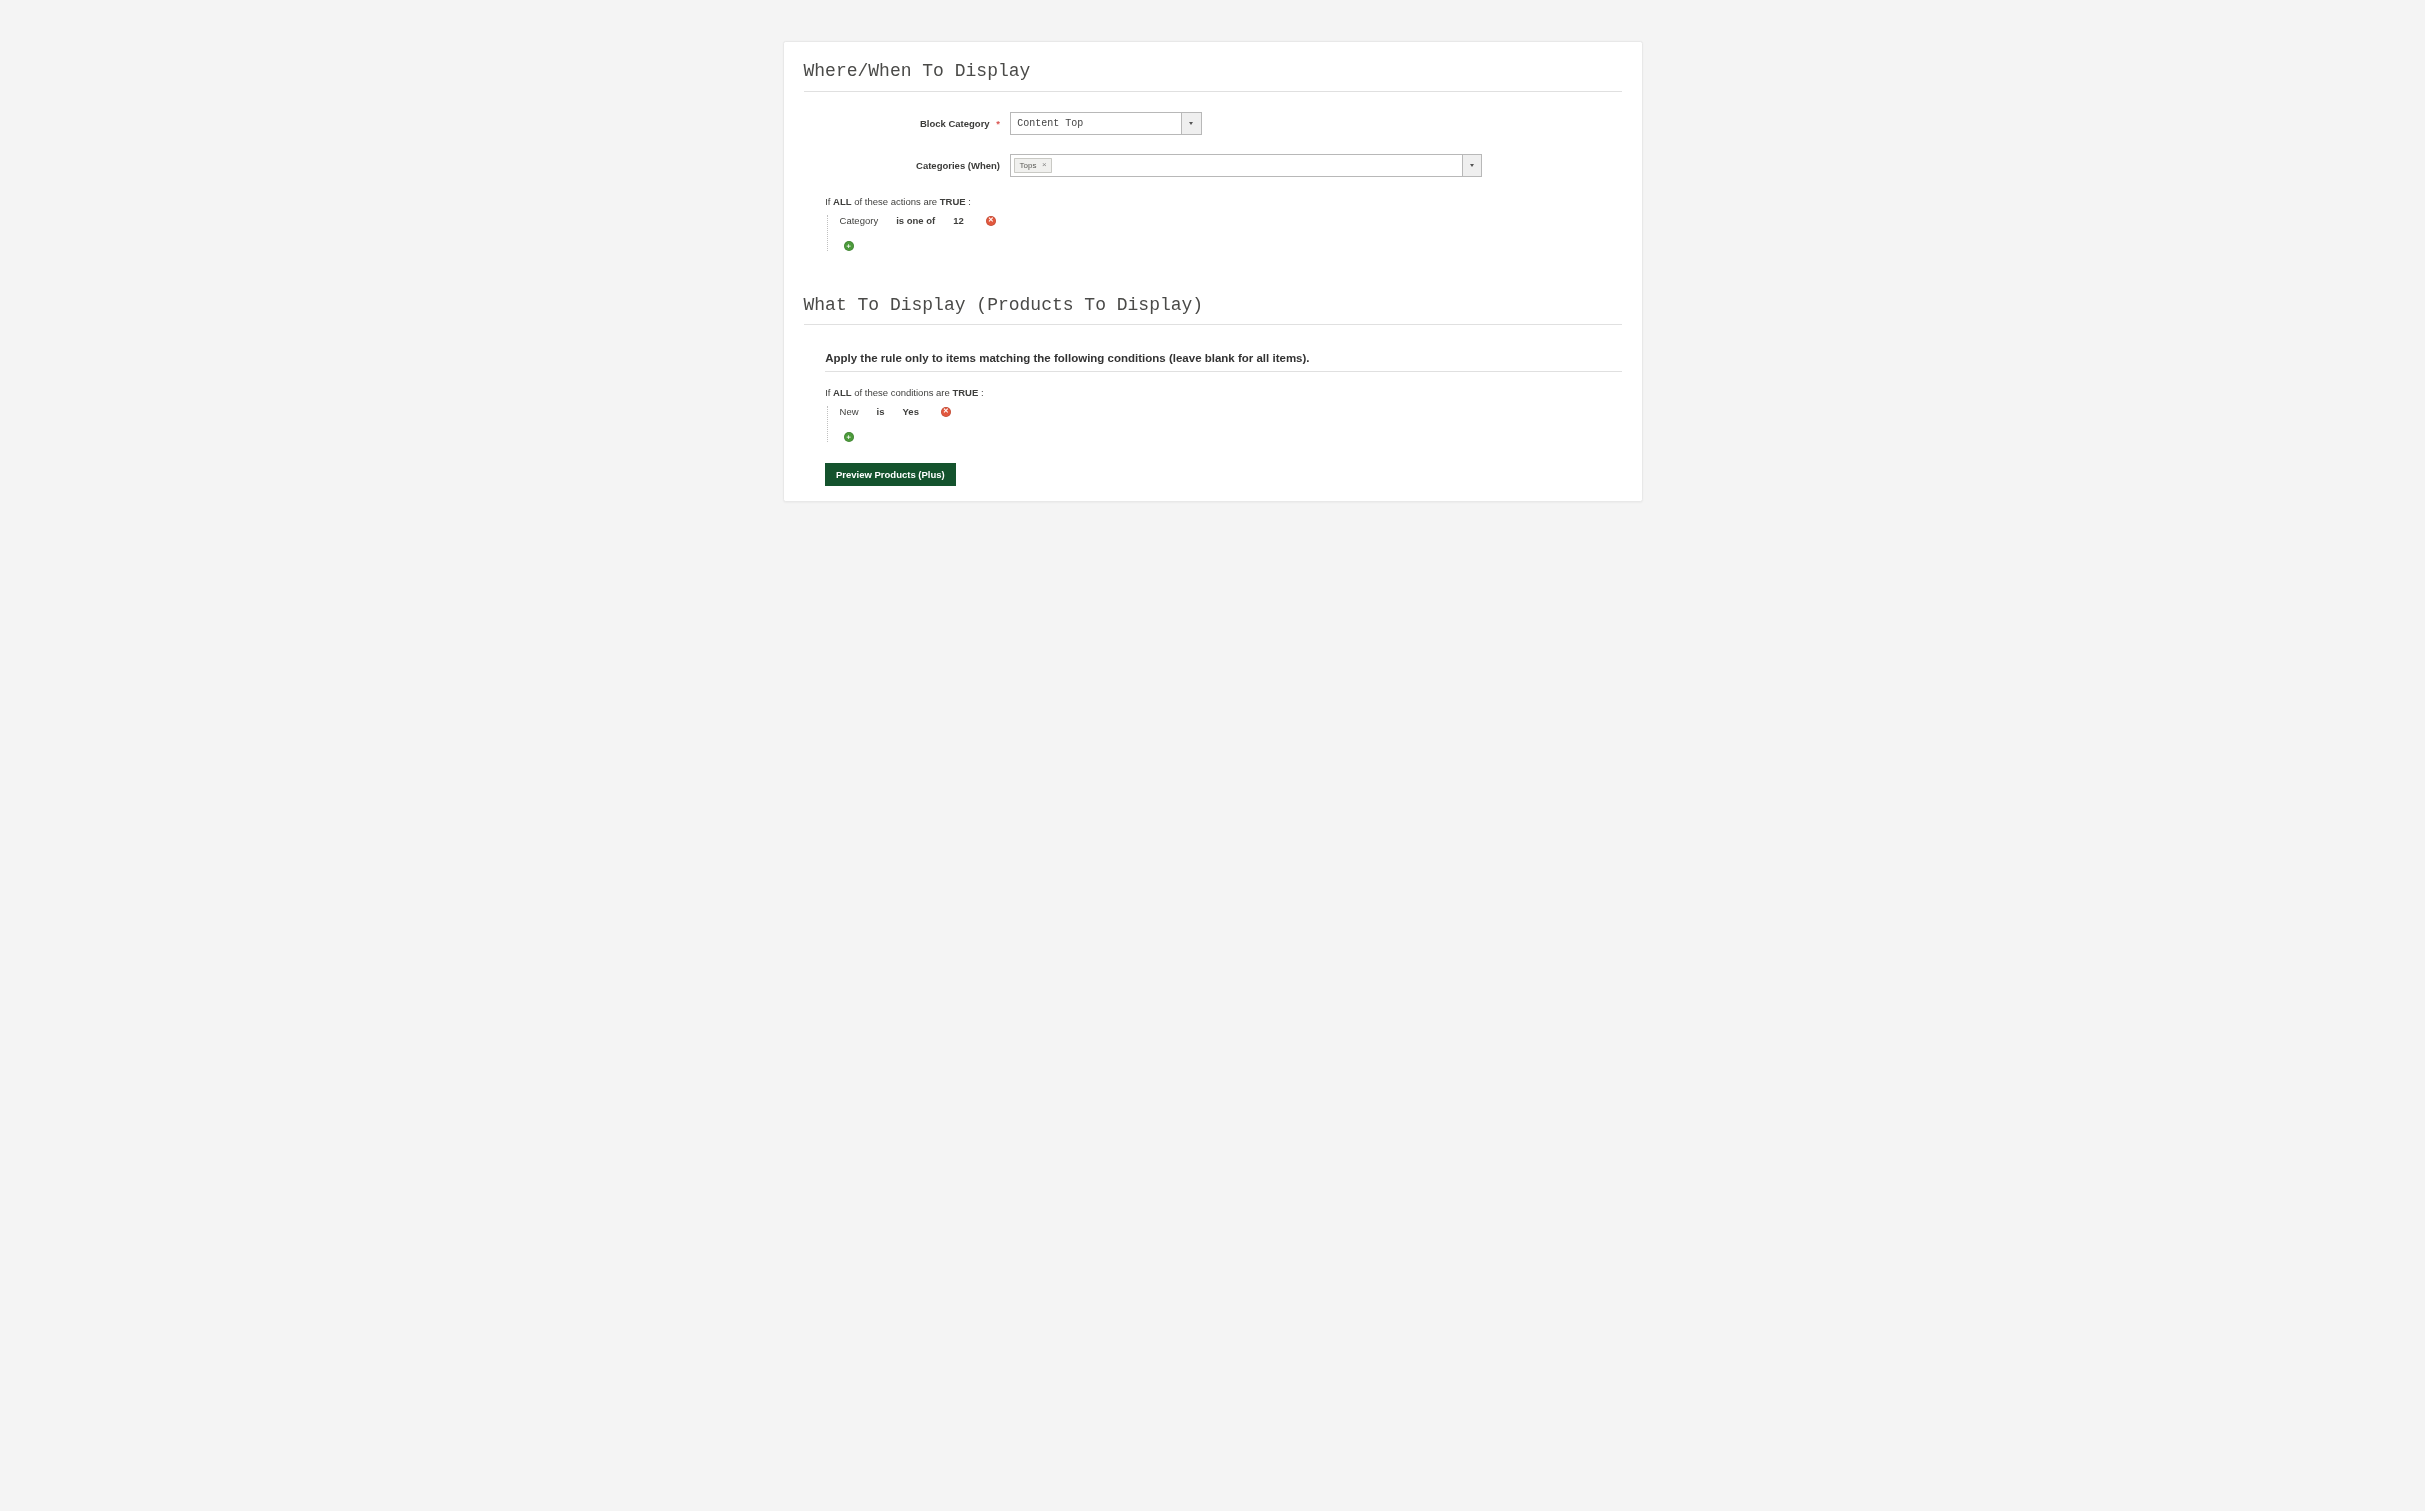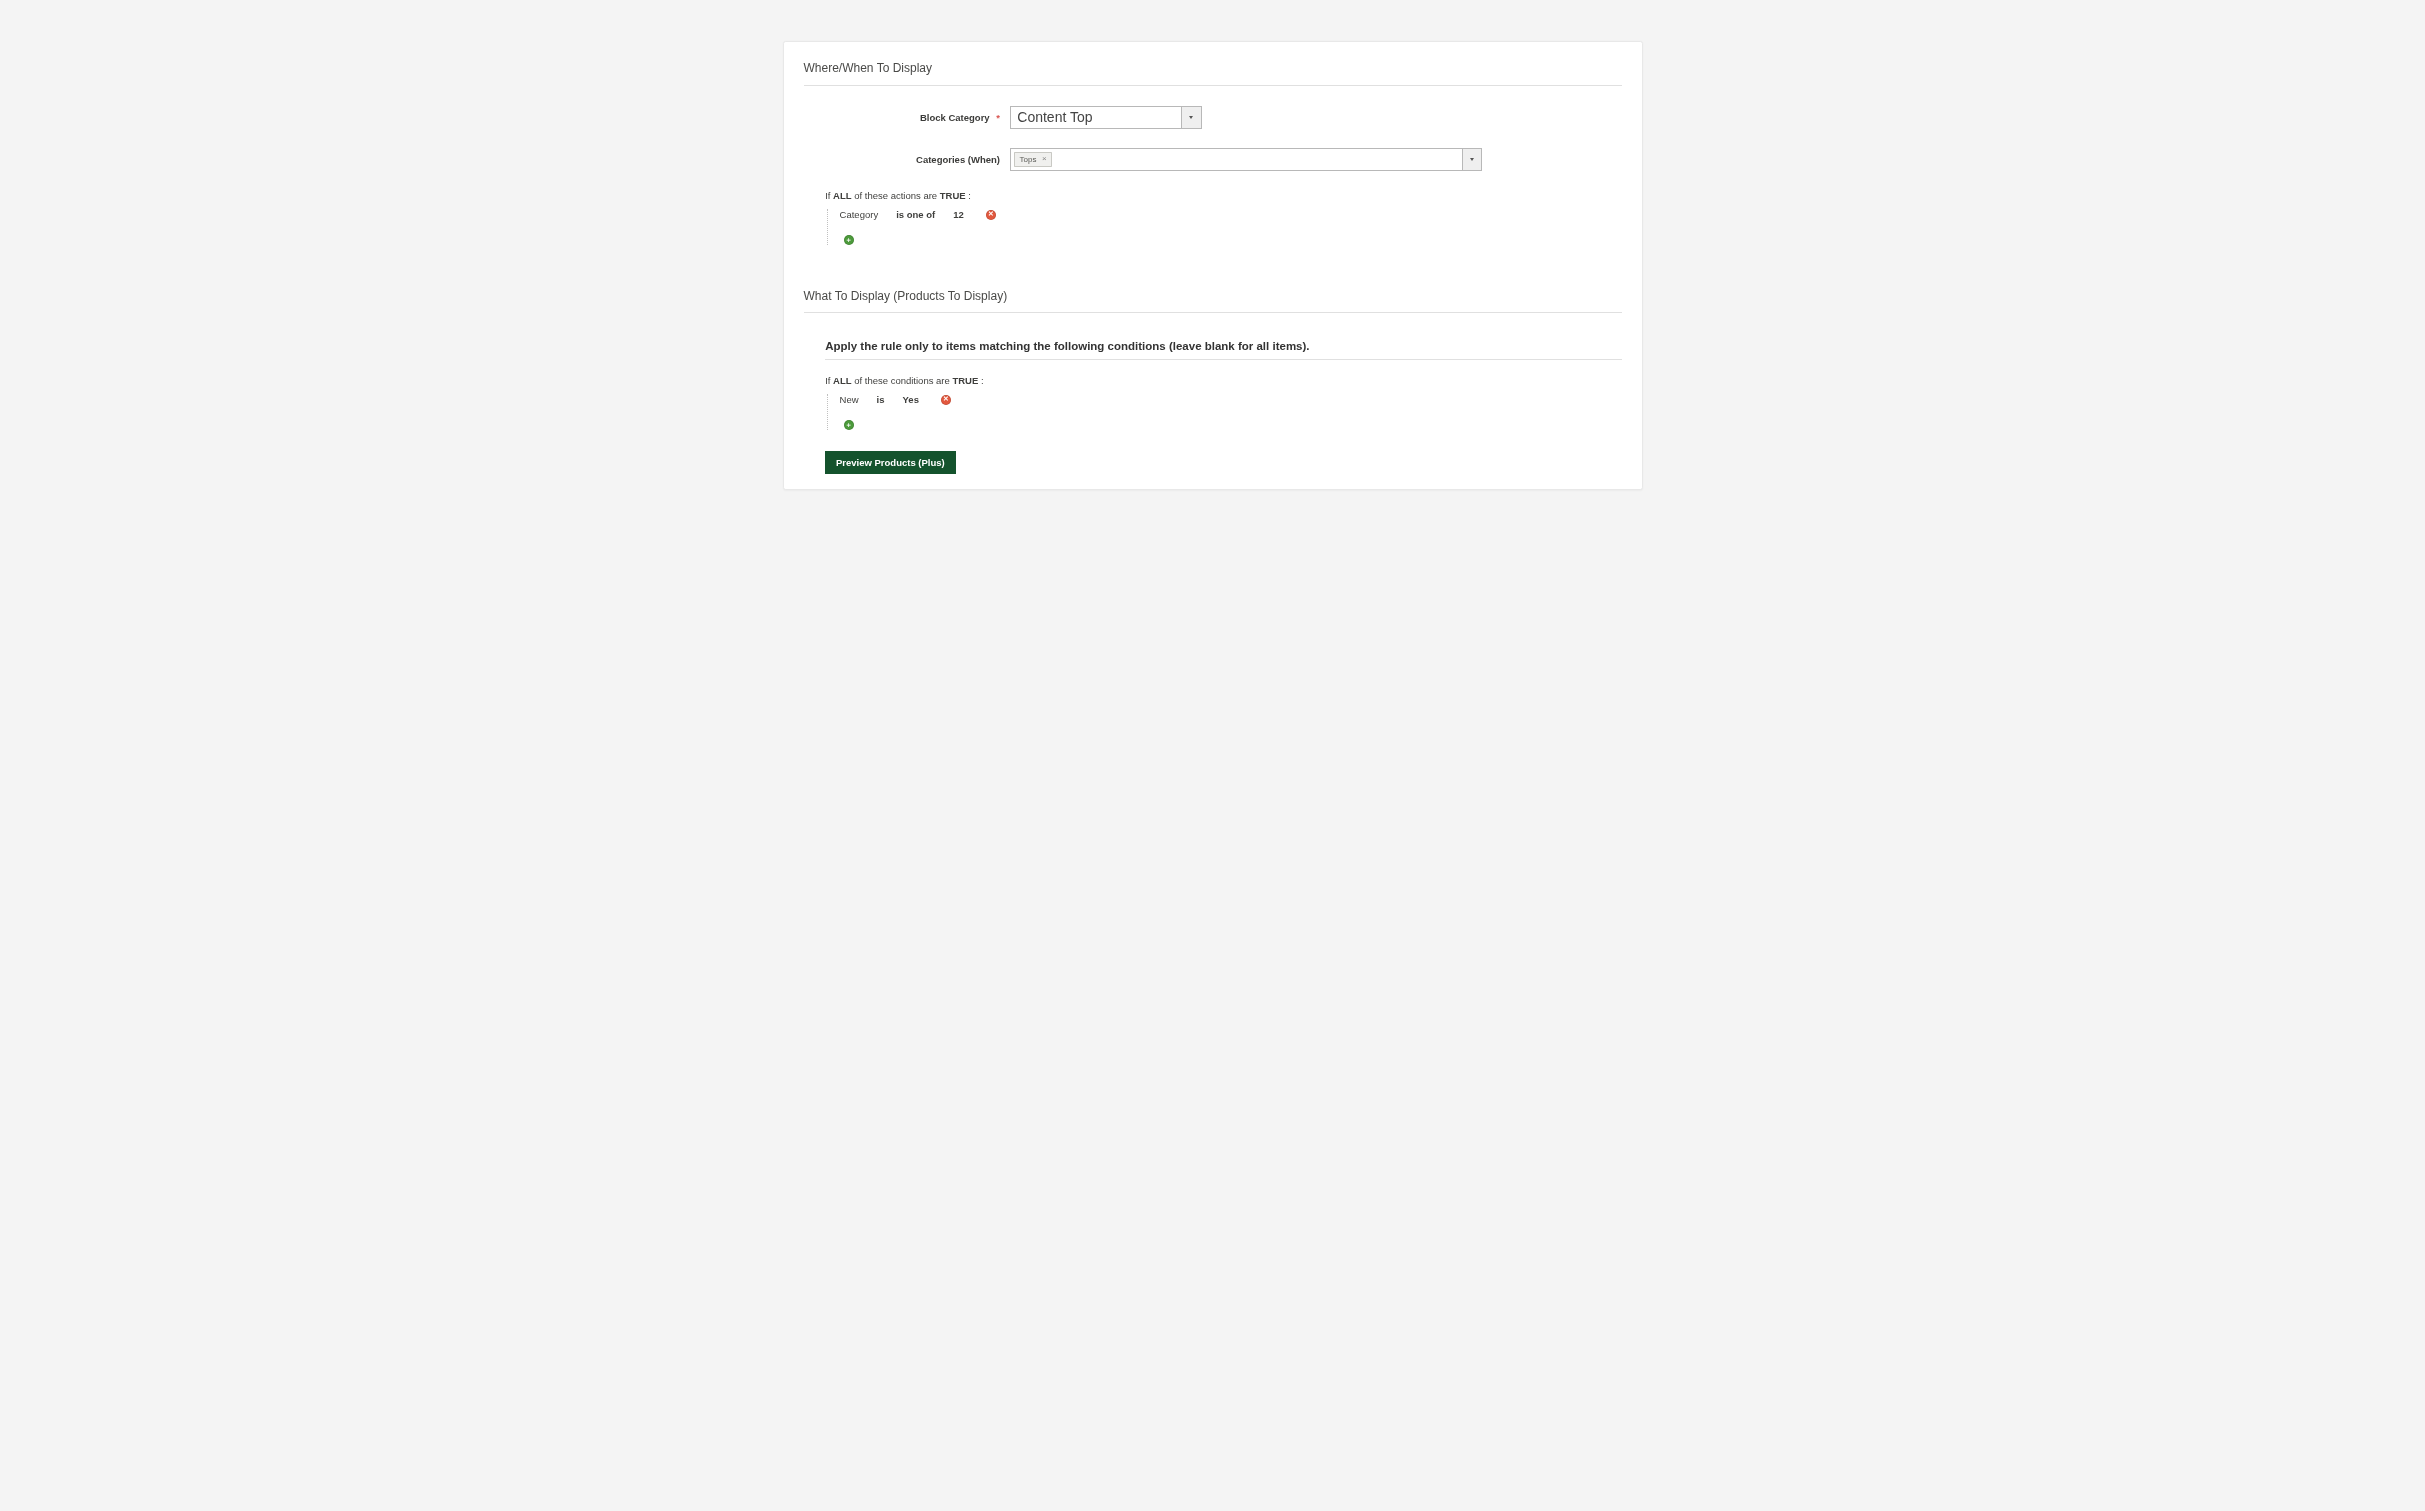--- a/index.html
+++ b/index.html
@@ -12,26 +12,27 @@
   .card {
     width: 860px;
     margin: 0 auto;
     background: #fff;
     border: 0.7px solid #e8e8e8;
     border-radius: 2.7px;
     box-shadow: 0 0.7px 2px rgba(0,0,0,0.04);
     padding: 19px 20px 15px 20px;
   }
   .section-title {
-    font-size: 12px;
+    font-size: 18px;
     color: #4a4a48;
     font-weight: 400;
     padding-bottom: 9.5px;
     border-bottom: 0.7px solid #e0e0e0;
     margin-bottom: 20px;
+    font-family: Liberation Mono, monospace;
   }
   .form-row {
     display: flex;
     align-items: center;
     margin-bottom: 19px;
   }
   .form-label-col {
     width: 206px;
     text-align: right;
     padding-right: 9.5px;
@@ -50,22 +51,23 @@
     border: 0.7px solid #b8b8b8;
     width: 192px;
     background: #fff;
     cursor: pointer;
   }
   .fake-select .value {
     flex: 1;
     display: flex;
     align-items: center;
     padding: 0 6.8px;
-    font-size: 14px;
+    font-size: 10px;
     color: #444;
+    font-family: Liberation Mono, monospace;
   }
   .fake-select .caret-box {
     width: 20px;
     border-left: 0.7px solid #b8b8b8;
     background: #efefef;
     display: flex;
     align-items: center;
     justify-content: center;
   }
   .caret-down-sm {

